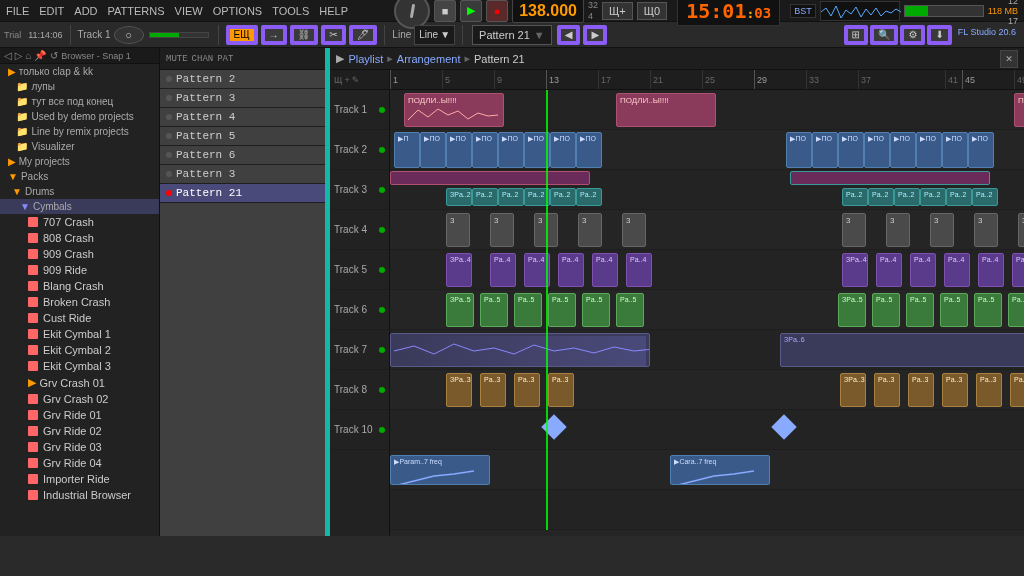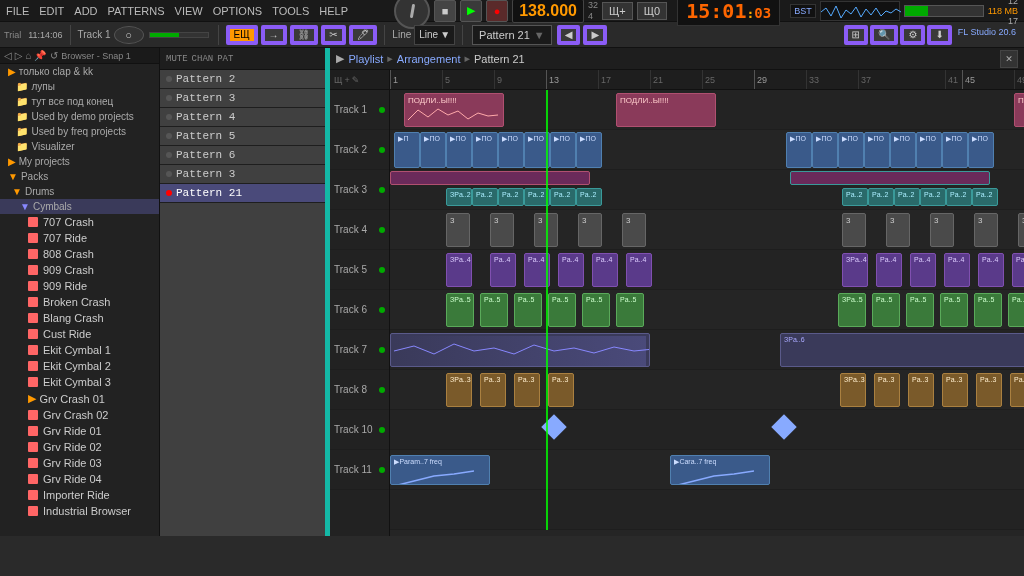--- a/index.html
+++ b/index.html
@@ -445,21 +445,21 @@
     <div class="tree-item" style="padding-left:16px;color:#aaa;font-size:10px;">
       <span>📁</span>
       <span>тут все под конец</span>
     </div>
     <div class="tree-item" style="padding-left:16px;color:#aaa;font-size:10px;">
       <span>📁</span>
       <span>Used by demo projects</span>
     </div>
     <div class="tree-item" style="padding-left:16px;color:#aaa;font-size:10px;">
       <span>📁</span>
-      <span>Used by freq projects</span>
+      <span>Line by remix projects</span>
     </div>
     <div class="tree-item" style="padding-left:16px;color:#aaa;font-size:10px;">
       <span>📁</span>
       <span>Visualizer</span>
     </div>
     <div class="tree-item" style="color:#aaa;font-size:10px;">
       <span class="folder-icon">▶</span>
       <span>My projects</span>
     </div>
     <div class="tree-item" style="color:#aaa;font-size:10px;">
@@ -474,41 +474,37 @@
       <span style="color:#88f;">▼</span>
       <span>Cymbals</span>
     </div>
 
     <div class="tree-item" style="padding-left:28px;font-size:11px;">
       <span class="drum-icon"></span>
       <span>707 Crash</span>
     </div>
     <div class="tree-item" style="padding-left:28px;font-size:11px;">
       <span class="drum-icon"></span>
-      <span>707 Ride</span>
-    </div>
-    <div class="tree-item" style="padding-left:28px;font-size:11px;">
-      <span class="drum-icon"></span>
       <span>808 Crash</span>
     </div>
     <div class="tree-item" style="padding-left:28px;font-size:11px;">
       <span class="drum-icon"></span>
       <span>909 Crash</span>
     </div>
     <div class="tree-item" style="padding-left:28px;font-size:11px;">
       <span class="drum-icon"></span>
       <span>909 Ride</span>
     </div>
     <div class="tree-item" style="padding-left:28px;font-size:11px;">
       <span class="drum-icon"></span>
+      <span>Blang Crash</span>
+    </div>
+    <div class="tree-item" style="padding-left:28px;font-size:11px;">
+      <span class="drum-icon"></span>
       <span>Broken Crash</span>
-    </div>
-    <div class="tree-item" style="padding-left:28px;font-size:11px;">
-      <span class="drum-icon"></span>
-      <span>Blang Crash</span>
     </div>
     <div class="tree-item" style="padding-left:28px;font-size:11px;">
       <span class="drum-icon"></span>
       <span>Cust Ride</span>
     </div>
     <div class="tree-item" style="padding-left:28px;font-size:11px;">
       <span class="drum-icon"></span>
       <span>Ekit Cymbal 1</span>
     </div>
     <div class="tree-item" style="padding-left:28px;font-size:11px;">
@@ -638,24 +634,20 @@
         <div class="track-label">
           <span>Track 7</span>
           <div class="dot"></div>
         </div>
         <div class="track-label">
           <span>Track 8</span>
           <div class="dot"></div>
         </div>
         <div class="track-label">
           <span>Track 10</span>
-          <div class="dot"></div>
-        </div>
-        <div class="track-label">
-          <span>Track 11</span>
           <div class="dot"></div>
         </div>
       </div>
 
       <div id="arrangement">
         <div class="arrangement-inner" style="width:1400px;">
 
           <div class="timeline-ruler">
             <div class="ruler-mark major" style="left:0px;">1</div>
             <div class="ruler-mark" style="left:52px;">5</div>

